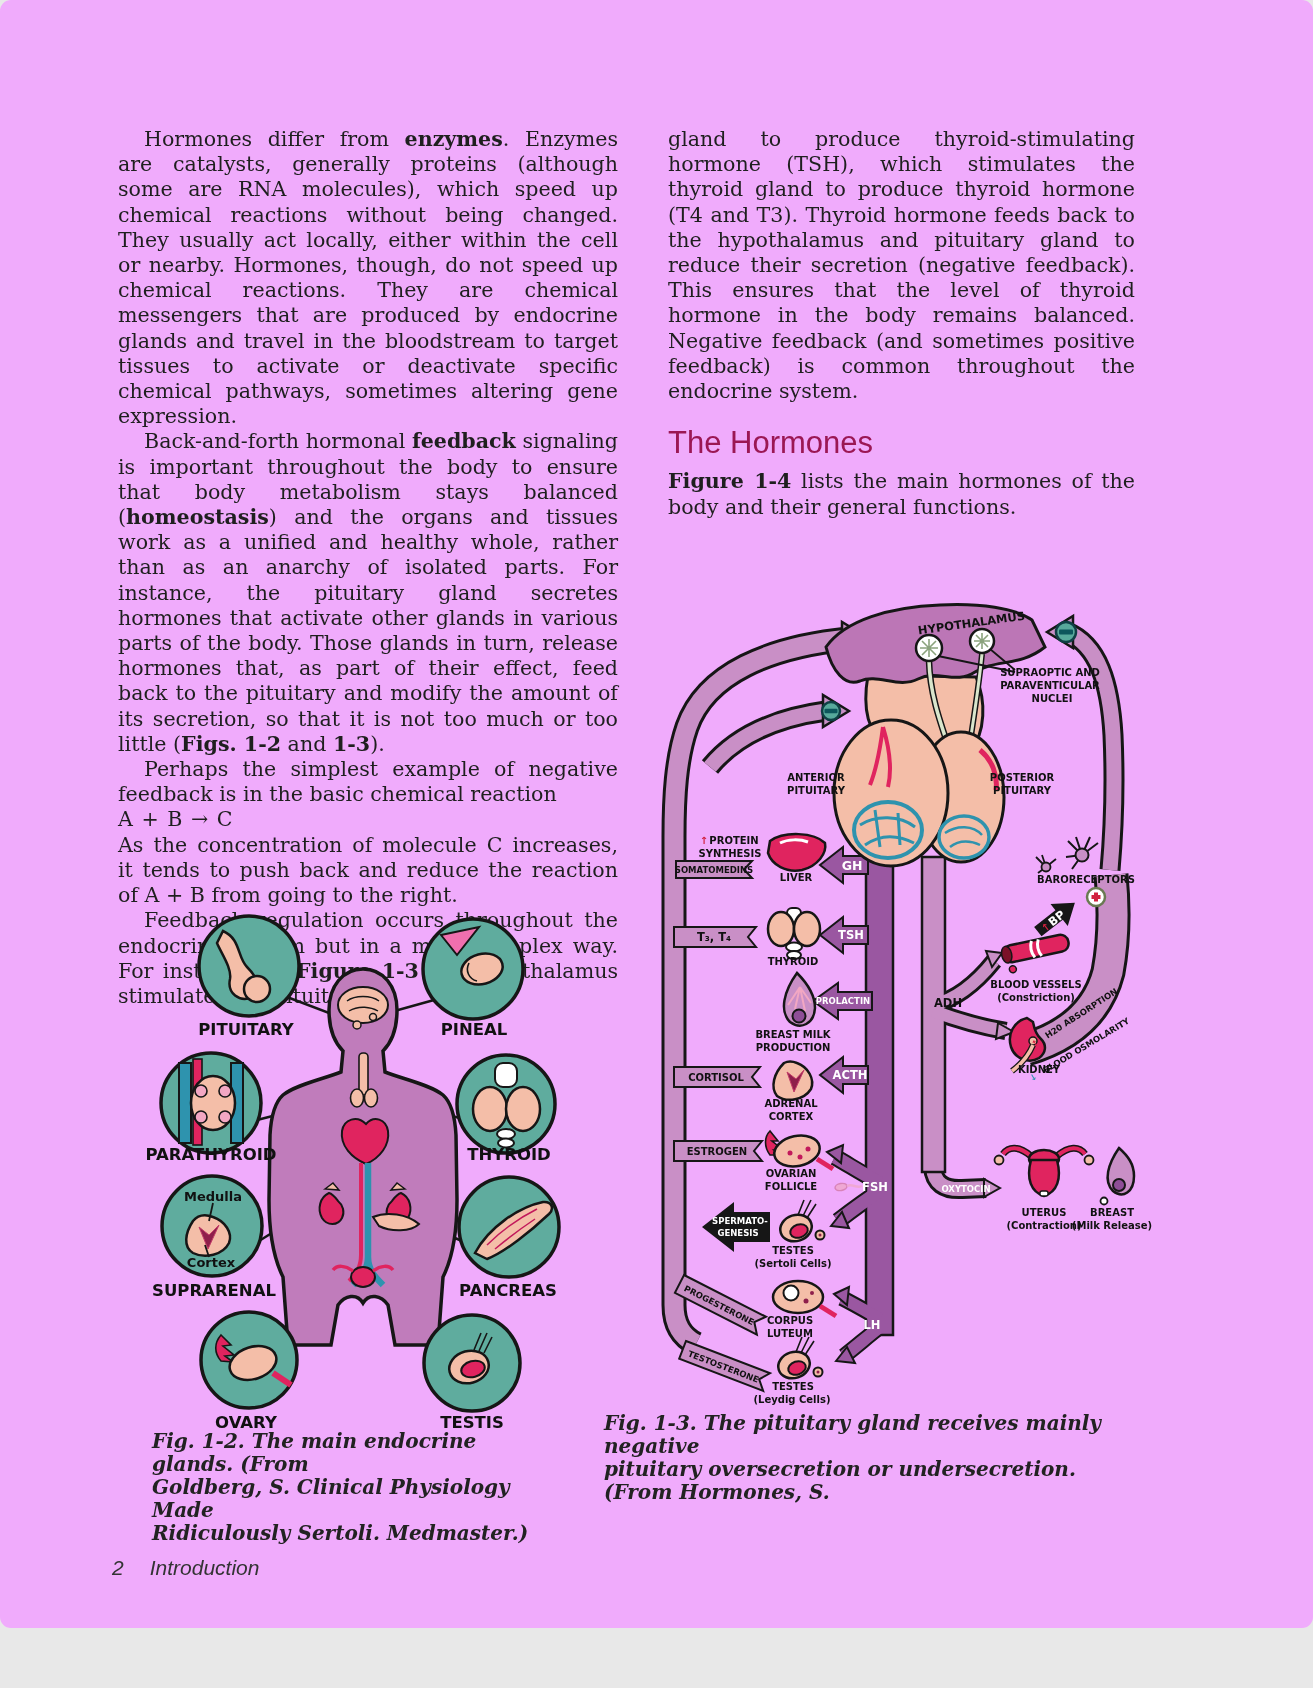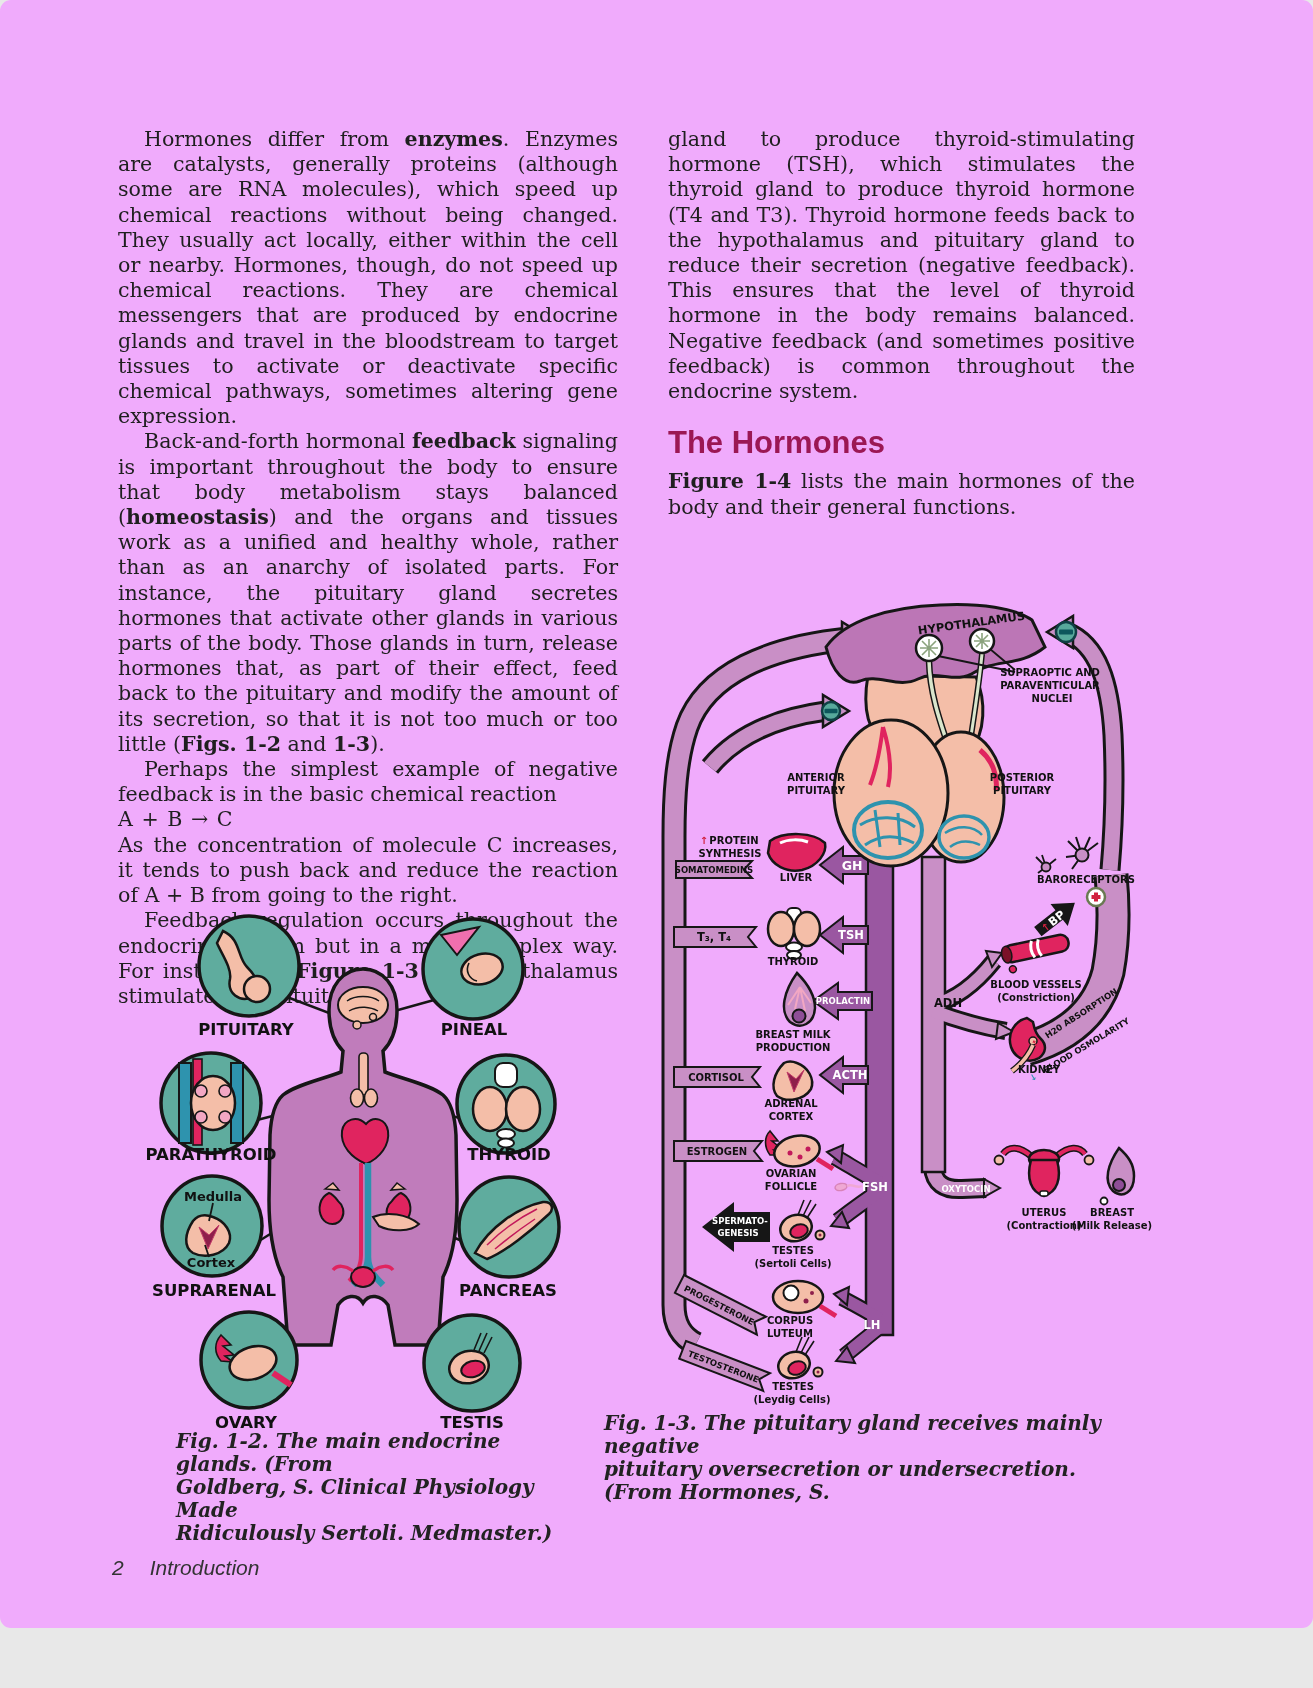--- a/index.html
+++ b/index.html
@@ -3,21 +3,21 @@
 <meta charset="utf-8">
 <style>
   html,body{margin:0;padding:0;background:#e8e8e8;}
   .page{position:relative;width:1313px;height:1628px;background:#f0abfc;overflow:hidden;
         font-family:"DejaVu Serif", serif;color:#1f1f1f;border-radius:11px;}
   .col{position:absolute;text-align:justify;font-size:20.6px;line-height:25.2px;}
   .col p{margin:0;}
   p.indent{text-indent:26px;}
   .b{font-weight:700;}
   .eq{margin:24px 0;text-align:left;letter-spacing:1px;}
-  h2.sect{font-family:"Liberation Sans", sans-serif;font-weight:bold;font-size:31px;
+  h2.sect{font-family:"Liberation Sans", sans-serif;font-weight:normal;font-size:31px;
           color:#9B1754;margin:26px 0 14px 0;text-align:left;}
   .caption{position:absolute;font-family:"DejaVu Serif", serif;font-style:italic;font-weight:700;
            font-size:20px;line-height:23px;color:#222;}
   .footer{position:absolute;left:112px;top:1556px;font-family:"Liberation Sans", sans-serif;
           font-style:italic;font-size:21px;color:#333;display:flex;gap:26px;}
   svg{position:absolute;overflow:visible;}
   
   text{font-family:"DejaVu Sans", sans-serif;font-weight:bold;fill:#111;text-anchor:middle;}
   .fl{font-size:16.5px;}
   .fl-sm{font-size:13px;}
@@ -453,21 +453,21 @@
       <text class="f3s" x="162" y="828">(Leydig Cells)</text>
 
       <text class="f3xs f3w" x="336" y="617">OXYTOCIN</text>
       <text class="f3s" x="414" y="641">UTERUS</text>
       <text class="f3s" x="414" y="654">(Contraction)</text>
       <text class="f3s" x="482" y="641">BREAST</text>
       <text class="f3s" x="482" y="654">(Milk Release)</text>
     </g>
   </svg>
 
-  <div class="caption" style="left:152px;top:1430px;width:400px;margin-left:24px;">
+  <div class="caption" style="left:152px;top:1430px;width:400px;">
     <div>Fig. 1-2. The main endocrine glands. (From</div>
     <div>Goldberg, S. Clinical Physiology Made</div>
     <div>Ridiculously Sertoli. Medmaster.)</div>
   </div>
 
   <div class="caption" style="left:604px;top:1412px;width:510px;">
     <div>Fig. 1-3. The pituitary gland receives mainly negative</div>
     <div>pituitary oversecretion or undersecretion. (From Hormones, S.</div>
   </div>
 

